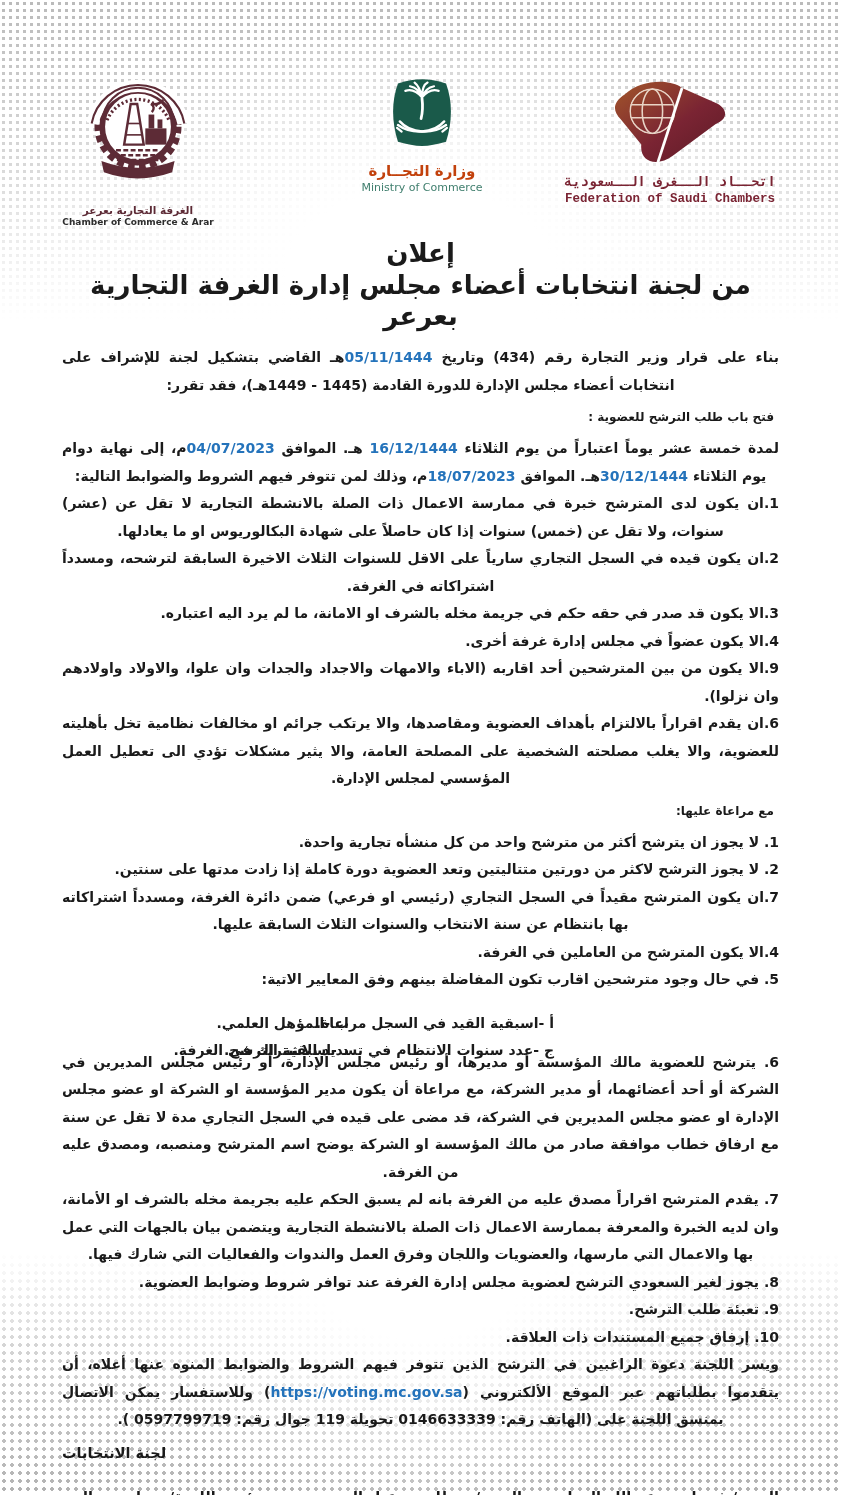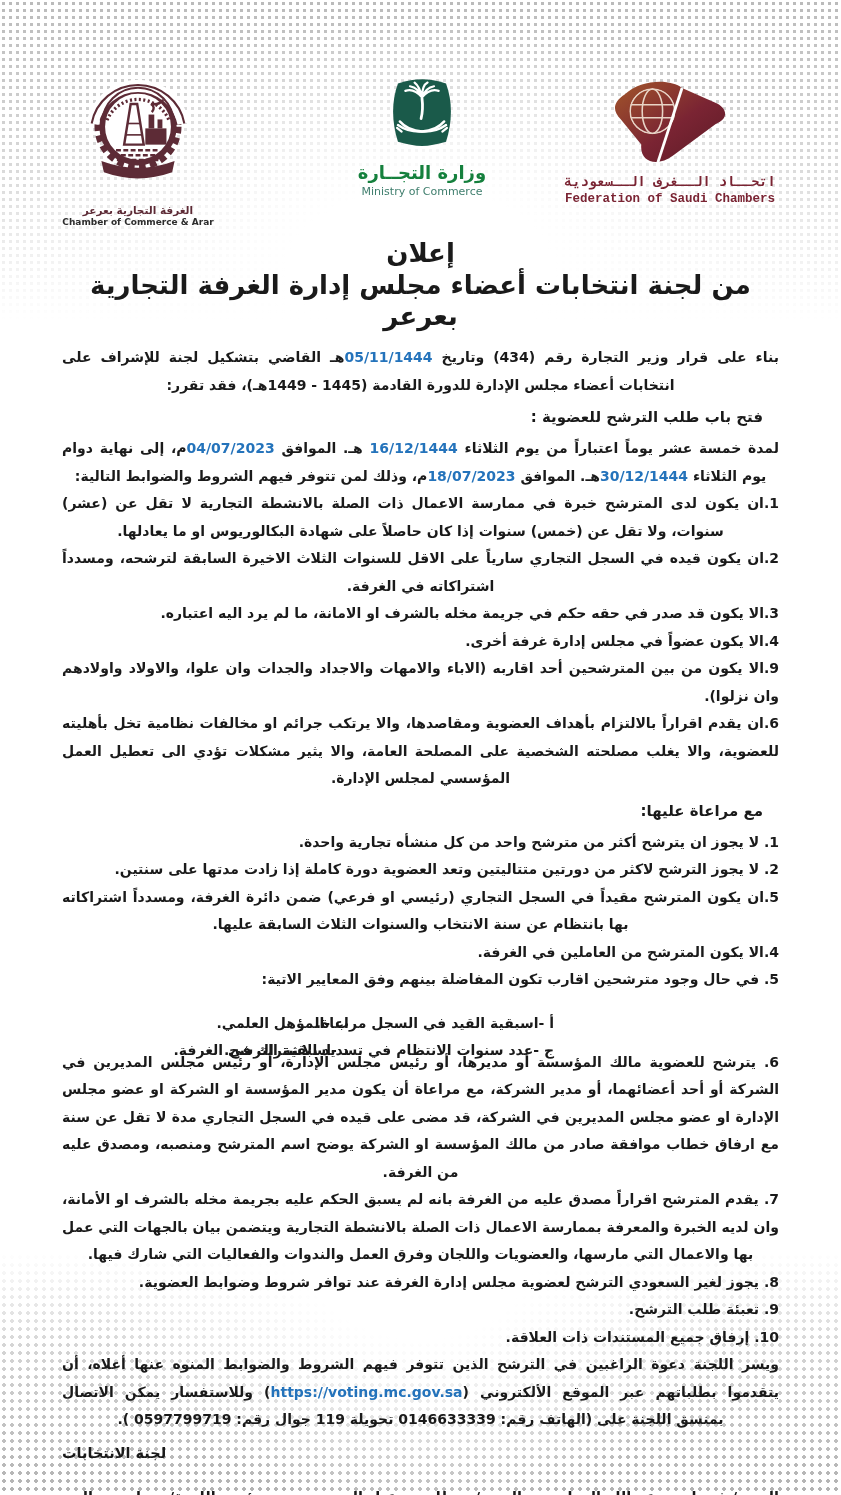--- a/index.html
+++ b/index.html
@@ -31,33 +31,33 @@
 
   
   .logos { display:flex; direction:ltr; align-items:flex-start; padding-top:76px; height:232px; box-sizing:border-box; }
   .logo-col { text-align:center; }
   .col-chamber { width:152px; }
   .col-ministry { width:180px; margin-left:118px; }
   .col-federation { width:218px; margin-left:auto;font-family:Liberation Mono, monospace; }
   .cap { display:block; line-height:1.25; }
   .cap-chamber-ar { color:#5d2b36; font-size:10.5px; font-weight:bold; margin-top:16px; }
   .cap-chamber-en { color:#2d2d2d; font-size:9px; font-weight:bold; }
-  .cap-ministry-ar { color:#15803d; font-size:18px; font-weight:bold; margin-top:6px; }
+  .cap-ministry-ar { color:#c2410c; font-size:15px; font-weight:bold; margin-top:6px; }
   .cap-ministry-en { color:#3f7e6d; font-size:11px; font-weight:normal; }
   .cap-fed-ar { color:#7a2433; font-size:13.5px; font-weight:bold; margin-top:6px; }
   .cap-fed-en { color:#7a2433; font-size:12.5px; font-weight:bold; }
 
   
   .title-main { text-align:center; font-size:26px; line-height:34px; margin-top:4px; font-weight:bold; }
   .title-sub  { text-align:center; font-size:26px; line-height:31px; margin-bottom:12px; font-weight:bold; }
 
   
   .para, .item { font-size:14px; line-height:27.5px; text-align:justify; margin:0; }
   .center-last { text-align-last:center; }
-  .sect-head { font-size:15px; line-height:32px; text-align:right; margin:2px 16px; font-weight:bold; }
+  .sect-head { font-size:12px; line-height:32px; text-align:right; margin:2px 5px; font-weight:bold; }
   .blue { color:#2473bb; }
   .url { direction:ltr; unicode-bidi:embed; }
 
   
   .crit-row { position:relative; height:27.5px; font-size:14px; line-height:27.5px; }
   .crit-row span { position:absolute; top:16px; white-space:nowrap; }
   .crit-pos-1 { right:225px; }
   .crit-pos-2 { right:430px; }
 
   
@@ -151,21 +151,21 @@
     <p class="item center-last">2.ان يكون قيده في السجل التجاري سارياً على الاقل للسنوات الثلاث الاخيرة السابقة لترشحه، ومسدداً اشتراكاته في الغرفة.</p>
     <p class="item">3.الا يكون قد صدر في حقه حكم في جريمة مخله بالشرف او الامانة، ما لم يرد اليه اعتباره.</p>
     <p class="item">4.الا يكون عضواً في مجلس إدارة غرفة أخرى.</p>
     <p class="item">9.الا يكون من بين المترشحين أحد اقاربه (الاباء والامهات والاجداد والجدات وان علوا، والاولاد واولادهم وان نزلوا).</p>
     <p class="item center-last">6.ان يقدم اقراراً بالالتزام بأهداف العضوية ومقاصدها، والا يرتكب جرائم او مخالفات نظامية تخل بأهليته للعضوية، والا يغلب مصلحته الشخصية على المصلحة العامة، والا يثير مشكلات تؤدي الى تعطيل العمل المؤسسي لمجلس الإدارة.</p>
 
     <div class="sect-head">مع مراعاة عليها:</div>
 
     <p class="item">1. لا يجوز ان يترشح أكثر من مترشح واحد من كل منشأه تجارية واحدة.</p>
     <p class="item">2. لا يجوز الترشح لاكثر من دورتين متتاليتين وتعد العضوية دورة كاملة إذا زادت مدتها على سنتين.</p>
-    <p class="item center-last">5.ان يكون المترشح مقيداً في السجل التجاري (رئيسي او فرعي) ضمن دائرة الغرفة، ومسدداً اشتراكاته بها بانتظام عن سنة الانتخاب والسنوات الثلاث السابقة عليها.</p>
+    <p class="item center-last">7.ان يكون المترشح مقيداً في السجل التجاري (رئيسي او فرعي) ضمن دائرة الغرفة، ومسدداً اشتراكاته بها بانتظام عن سنة الانتخاب والسنوات الثلاث السابقة عليها.</p>
     <p class="item">4.الا يكون المترشح من العاملين في الغرفة.</p>
     <p class="item">5. في حال وجود مترشحين اقارب تكون المفاضلة بينهم وفق المعايير الاتية:</p>
 
     <div class="crit-row">
       <span class="crit-pos-1">أ -اسبقية القيد في السجل مراعاة.</span>
       <span class="crit-pos-2">ب -المؤهل العلمي.</span>
     </div>
     <div class="crit-row">
       <span class="crit-pos-1">ج -عدد سنوات الانتظام في تسديد الاشتراك في الغرفة.</span>
       <span class="crit-pos-2">د -اسبقية الترشح.</span>

